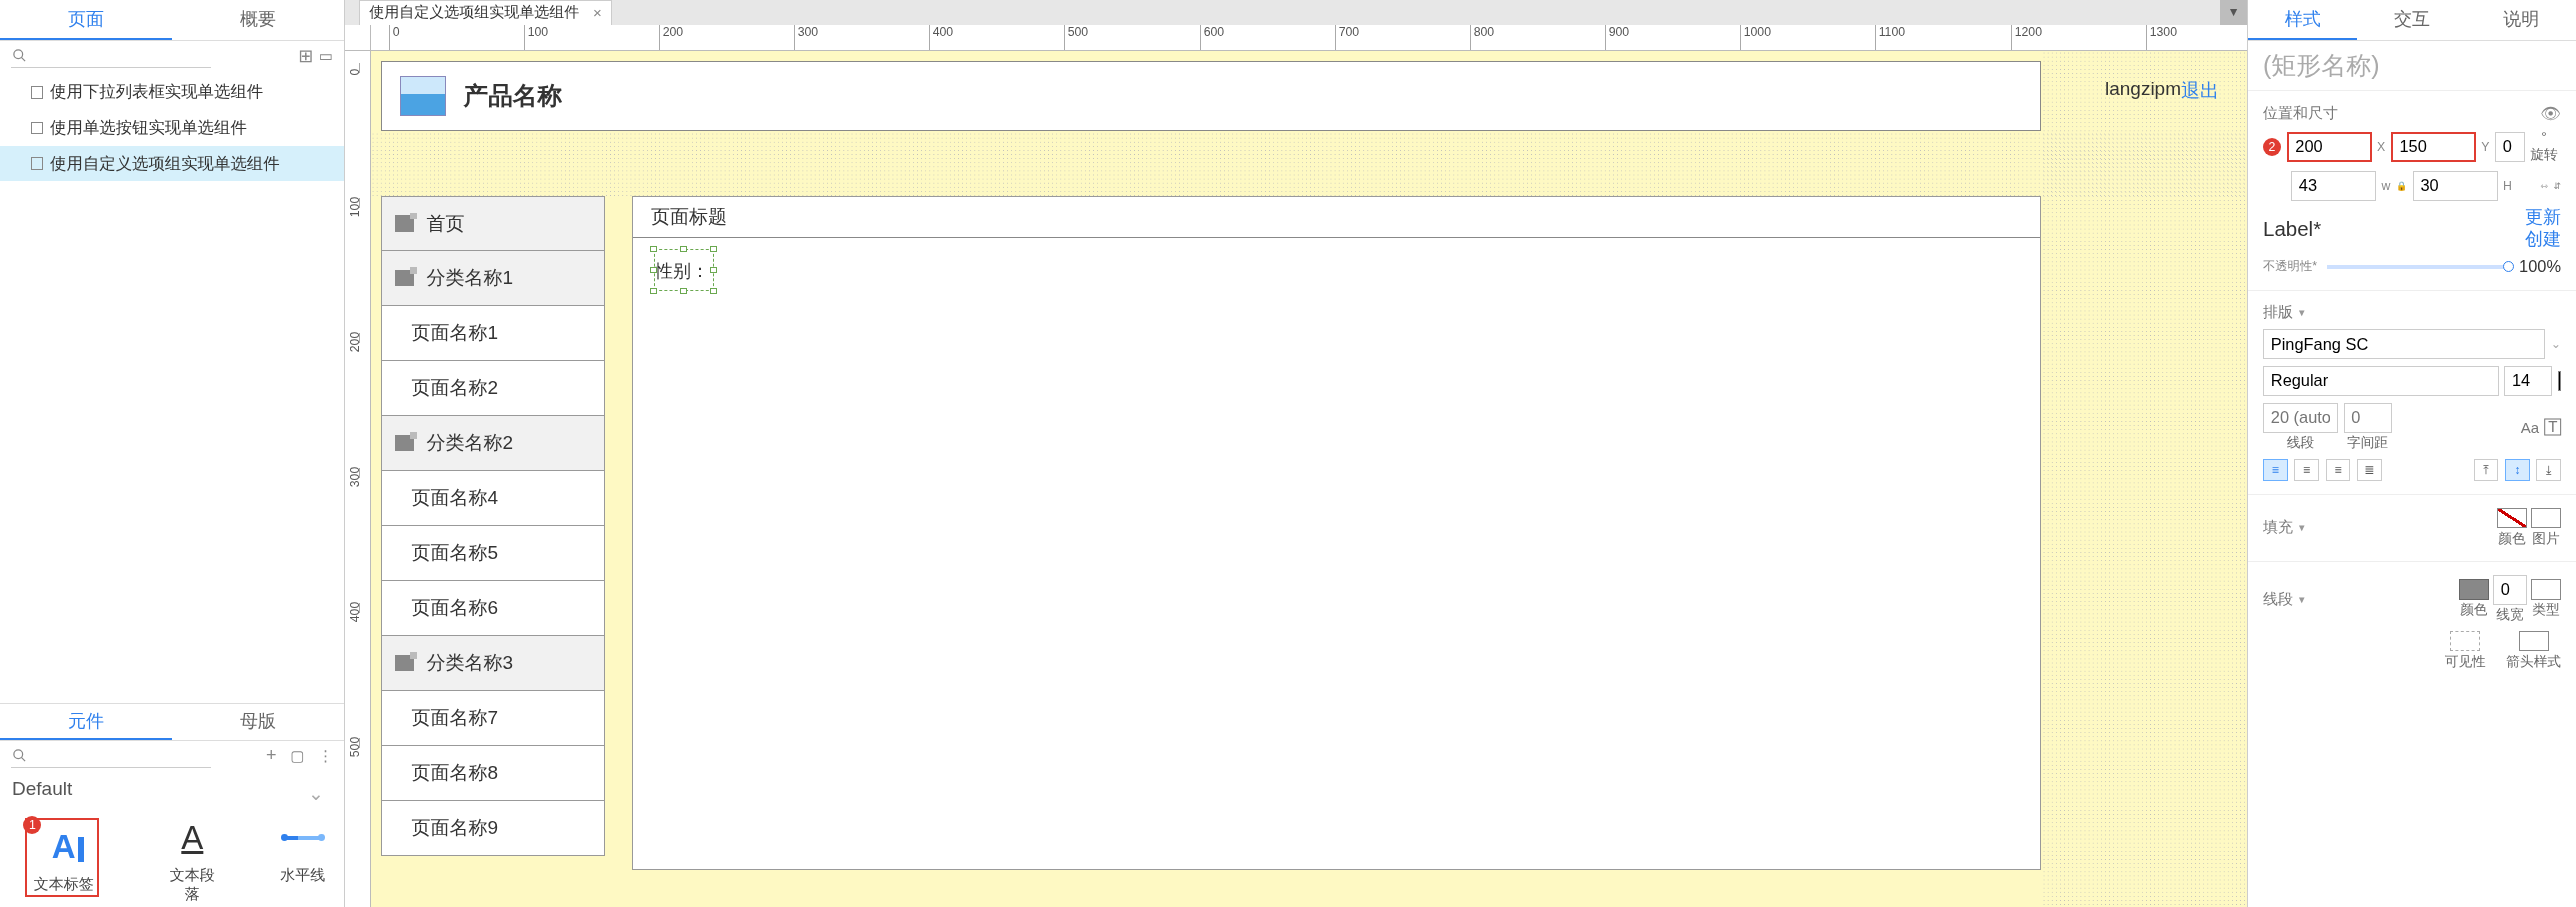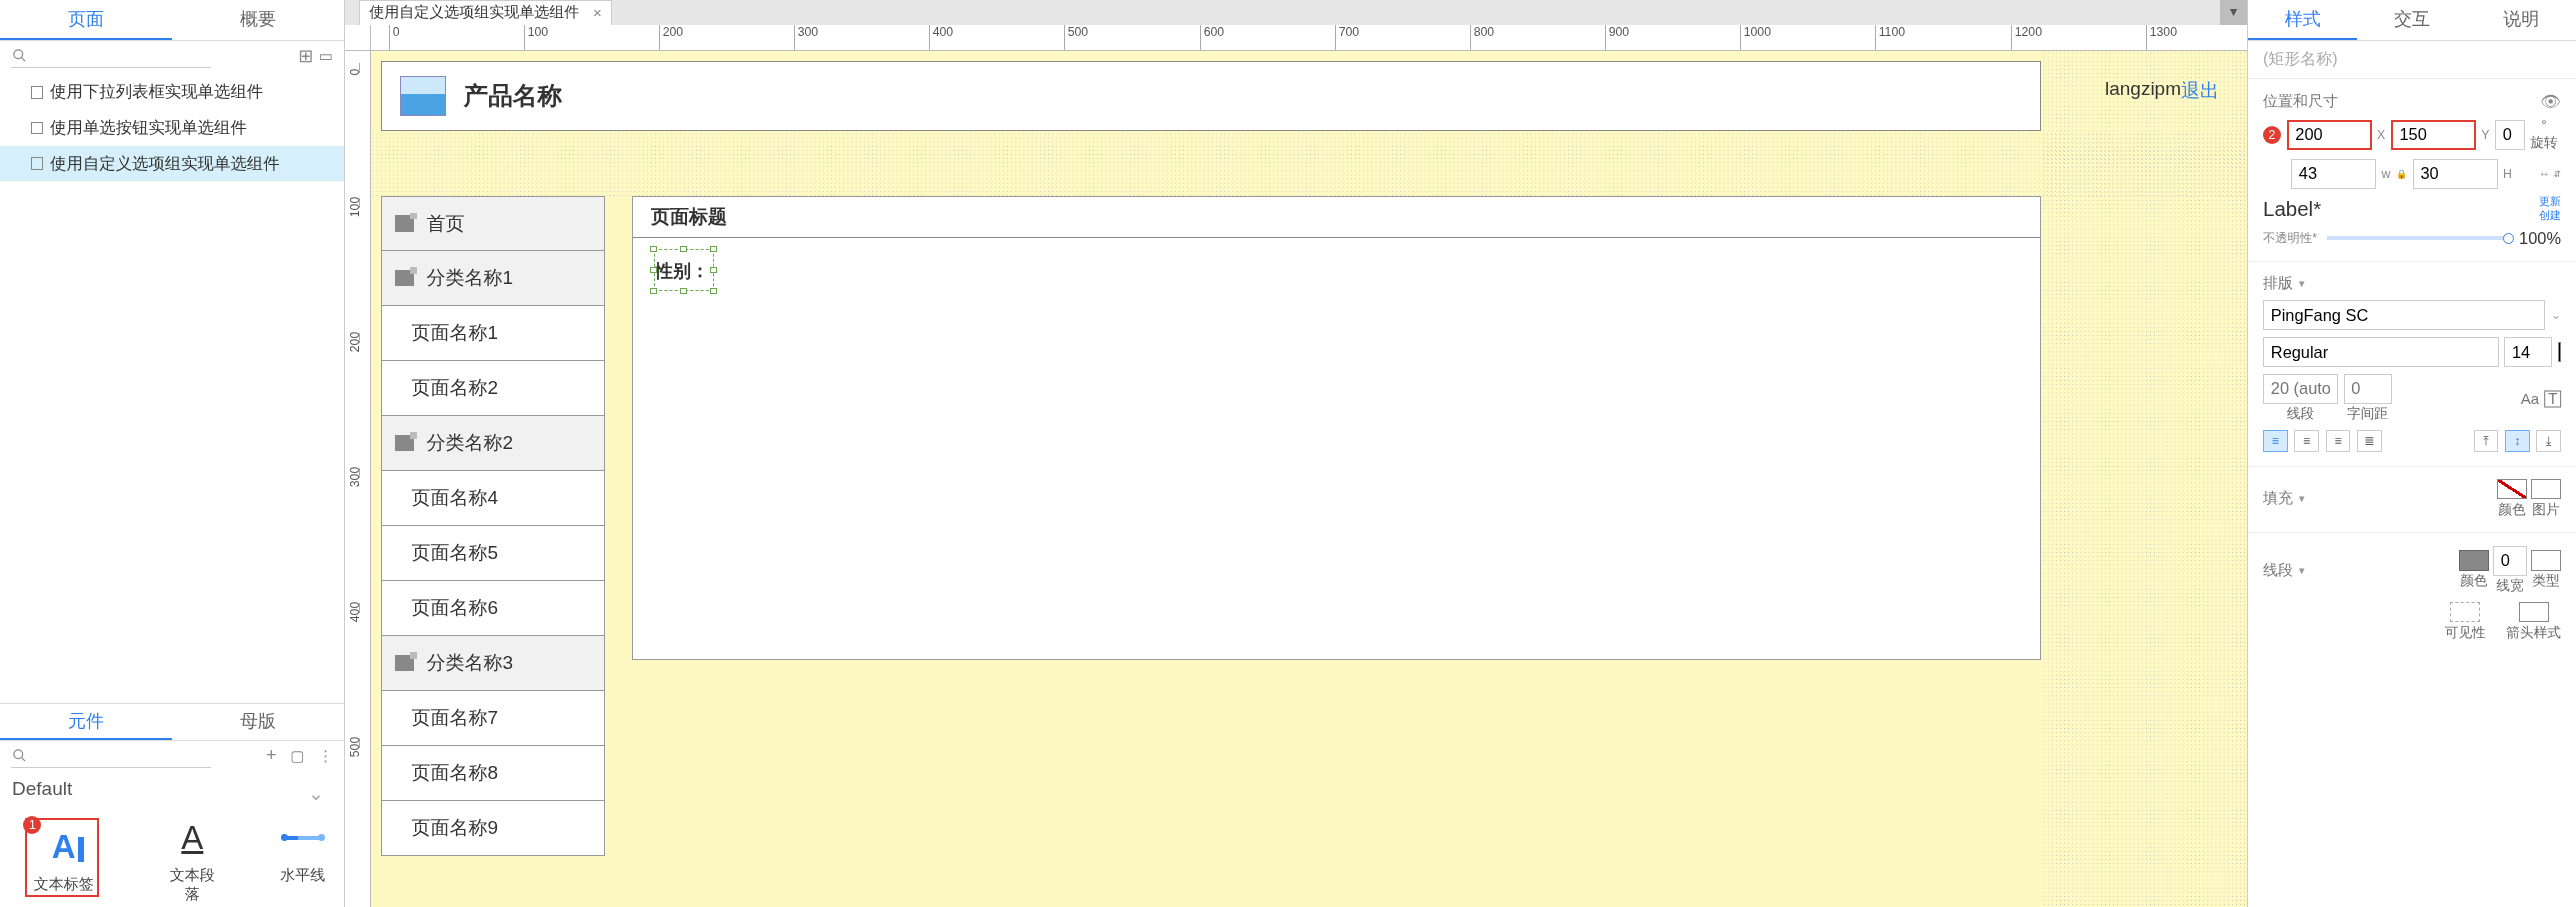--- a/index.html
+++ b/index.html
@@ -70,55 +70,55 @@
 .prod-right { position:absolute; right:28px; top:27px; font-size:19px; display:flex; }
 .prod-right .exit{ color:#2f80ed; }
 
 .leftnav { position:absolute; left:9.6px; top:145px; width:224px; }
 .nav-row { height:55px; border:0.7px solid #999; border-top:none; display:flex; align-items:center; gap:12.3px; padding:0 13.7px 0 30px; font-size:19px; background:#fff; }
 .nav-row:first-child { border-top:0.7px solid #999; }
 .nav-row.hdr { background:#f1f1f1; padding-left:13.7px; }
 .nav-row .fold { width:19px; height:16.4px; background:#888; position:relative; }
 .nav-row .fold::before{content:"";position:absolute;right:-2.7px;top:-2.7px;width:6.8px;height:6.8px;background:#bbb;}
 
-.content-box { position:absolute; left:261px; top:145px; right:206px; height:464px; border:0.7px solid #999; background:#fff;font-weight:bold; }
+.content-box { position:absolute; left:261px; top:145px; right:206px; height:674px; border:0.7px solid #999; background:#fff; }
 .content-box .ptitle { padding:6.8px 18px; font-size:19px; border-bottom:0.7px solid #888; }
 .sel-label { position:absolute; left:20.5px; top:52px; width:60px; height:42px; }
 .sel-label .outline { position:absolute; inset:0; border:0.7px dashed #6aa84f; }
 .sel-label .txt { position:absolute; left:1.4px; top:9.6px; font-size:18px; }
 .sel-label .h { position:absolute; width:6.8px; height:6.8px; background:#fff; border:0.7px solid #6aa84f; }
 .h.tl{left:-3.4px;top:-3.4px}.h.tm{left:50%;top:-3.4px;margin-left:-3.4px}.h.tr{right:-3.4px;top:-3.4px}
 .h.ml{left:-3.4px;top:50%;margin-top:-3.4px}.h.mr{right:-3.4px;top:50%;margin-top:-3.4px}
 .h.bl{left:-3.4px;bottom:-3.4px}.h.bm{left:50%;bottom:-3.4px;margin-left:-3.4px}.h.br{right:-3.4px;bottom:-3.4px}
 
 
 .right { width:329px; border-left:0.7px solid #ccc; display:flex; flex-direction:column; padding:0; }
 .rtabs { display:flex; height:41px; border-bottom:0.7px solid #ddd; }
 .rtab { flex:1; display:flex; align-items:center; justify-content:center; font-size:18px; color:#666; border-bottom:2px solid transparent; }
 .rtab.active { color:#2f80ed; border-bottom-color:#2f80ed; }
-.shape-name { padding:8.2px 15px; font-size:16px; color:#aaa; }
+.shape-name { padding:8.2px 15px; font-size:25px; color:#aaa; }
 
 .sec { padding:2.7px 15px 6.8px; border-top:0.7px solid #eee; }
 .sec-title { font-size:15px; color:#777; margin:9.6px 0 6.8px; display:flex; align-items:center; gap:4.1px;}
 .sec-title .caret{font-size:9.6px;color:#999;}
 .row { display:flex; align-items:center; gap:5.5px; margin-bottom:6.8px; }
 .inp { height:30px; border:0.7px solid #ccc; font-size:16.4px; padding:0 6.8px; background:#fff; }
 .sm { font-size:12.3px; color:#888; }
 .redbox { border:2px solid #e03c31 !important; }
 .badge2 { width:18px;height:18px;border-radius:50%;background:#e03c31;color:#fff;font-size:12.3px;display:inline-flex;align-items:center;justify-content:center; }
 .eye { margin-left:auto; font-size:16.4px; color:#888; }
 
 .align-row { display:flex; gap:6.8px; }
 .align-btn { width:24.6px;height:22px;border:0.7px solid #ccc;display:flex;align-items:center;justify-content:center;font-size:12.3px;color:#555; }
 .align-btn.active{ background:#d6ebff; border-color:#6bb0ff; color:#2f80ed;}
 .swatch-black{ width:30px;height:20.5px;background:#000;border:0.7px solid #888; }
 .swatch-none{ width:30px;height:20.5px;border:0.7px solid #888;background:linear-gradient(to top right,transparent 45%,#c00 45%,#c00 55%,transparent 55%); }
 .swatch-gray{ width:30px;height:20.5px;background:#888;border:0.7px solid #666; }
 .vsub { display:flex; flex-direction:column; align-items:center; gap:1.4px; font-size:13.7px; color:#666; }
-.link-pill { color:#2f80ed; font-size:11px; margin-left:auto; text-align:right; line-height:1.2;}
+.link-pill { color:#2f80ed; font-size:18px; margin-left:auto; text-align:right; line-height:1.2;}
 .flex-sp { flex:1; }
 
 svg.mag { stroke:#888; fill:none; stroke-width:2; }
 </style>
 </head>
 <body>
 
 <div class="app">
 
   <div class="left">

